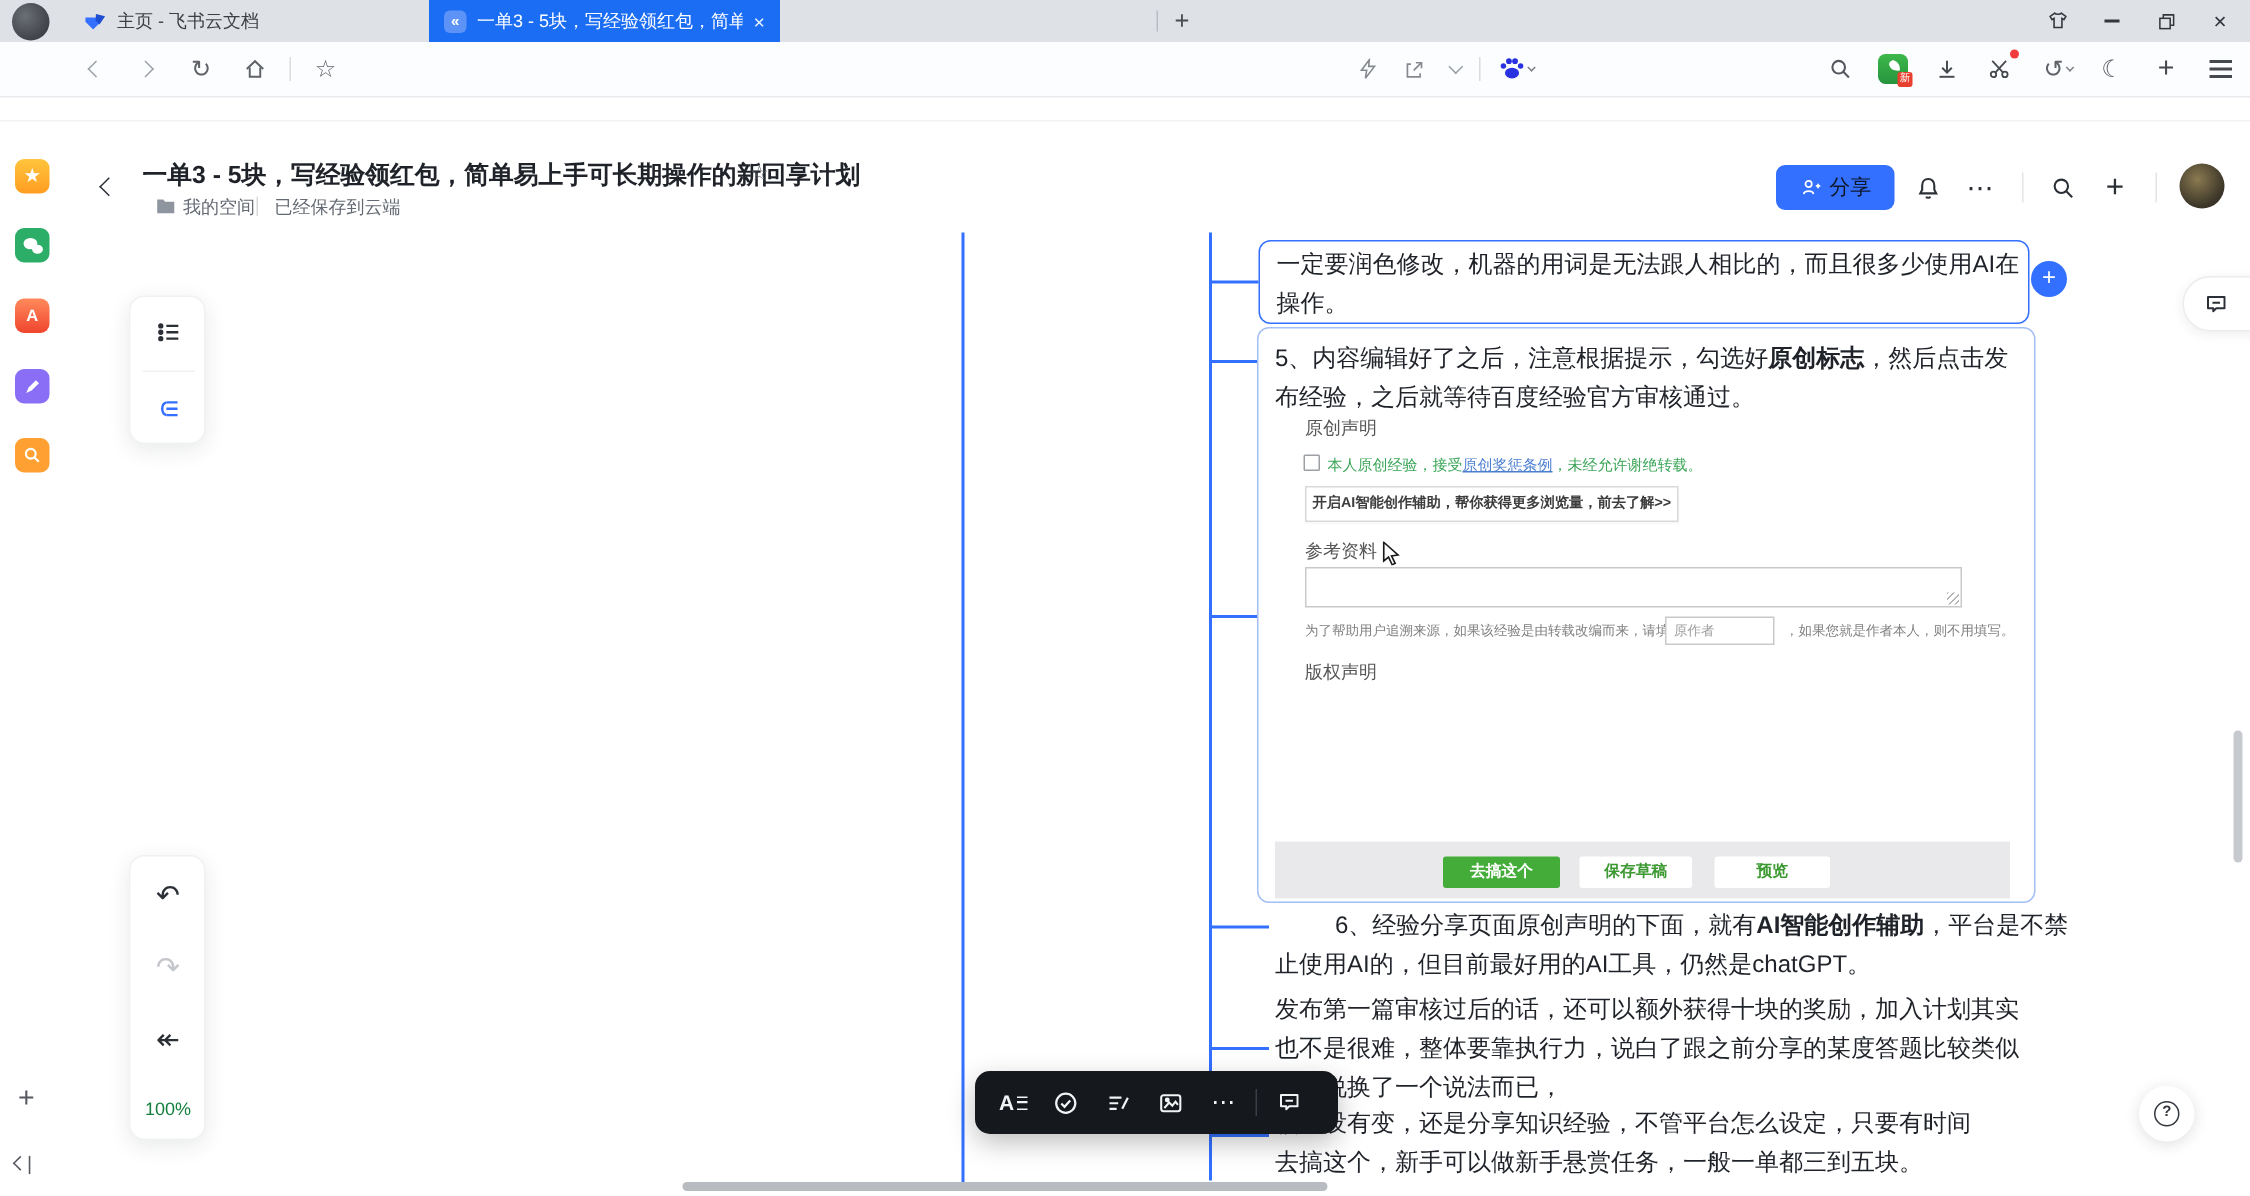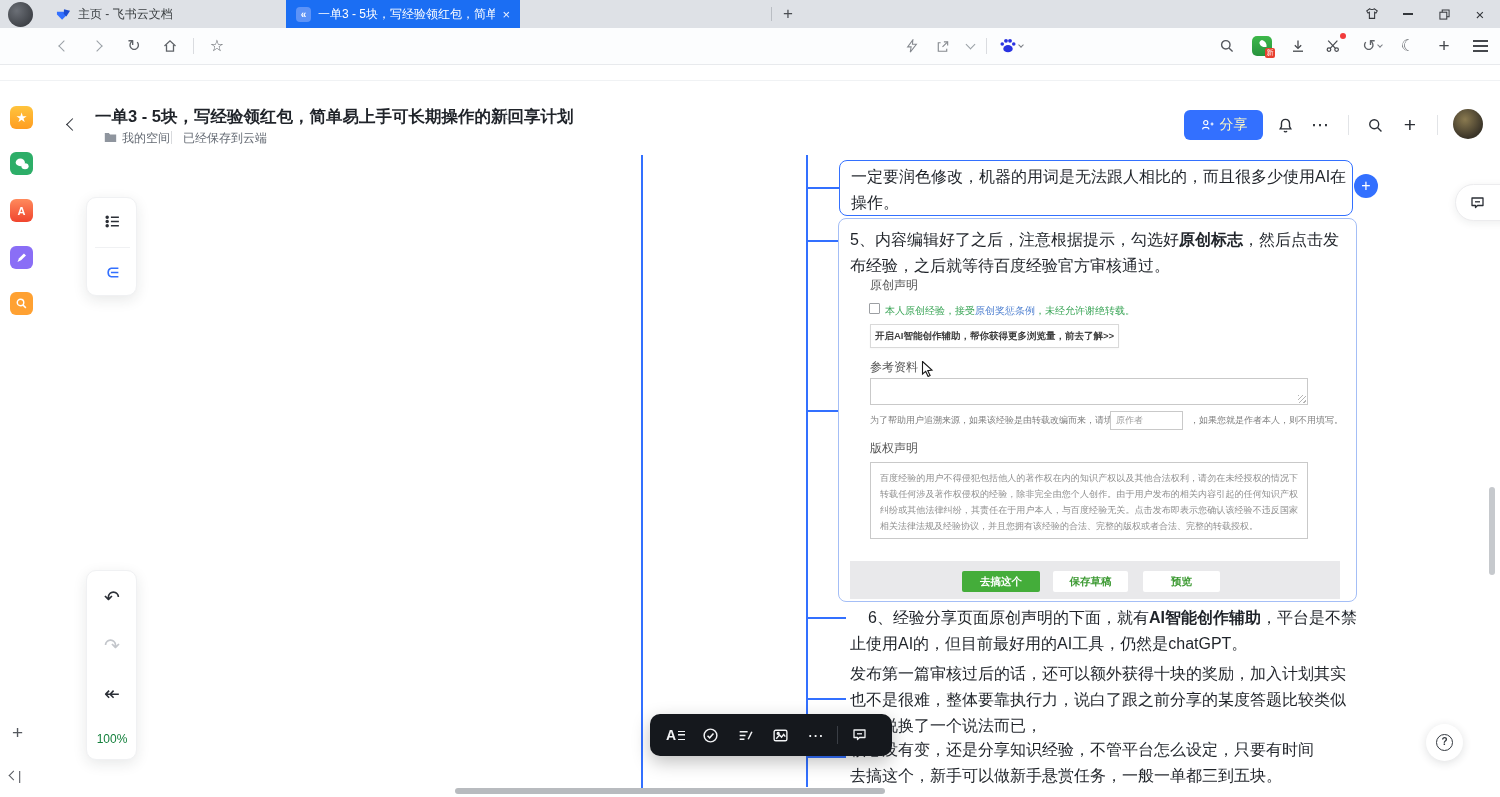--- a/index.html
+++ b/index.html
@@ -39,21 +39,21 @@
     color:#fff;font-size:7px;line-height:10px;text-align:center}
   .hamb{display:flex;flex-direction:column;gap:3.2px}
   .hamb i{display:block;width:15px;height:1.6px;background:#45484d}
   .hairline{position:absolute;left:0;top:80px;width:1500px;height:1px;background:#f0f2f4}
   
   .doc-title{position:absolute;left:95px;top:106px;font-size:16.5px;font-weight:600;color:#1f2329;white-space:nowrap}
   .doc-star{position:absolute;left:500px;top:108px;font-size:14px;color:#646a73;font-family:"DejaVu Sans",sans-serif}
   .crumb{position:absolute;top:130px;font-size:12px;color:#646a73;white-space:nowrap}
   .crumb-sep{position:absolute;left:171px;top:131px;width:1px;height:13px;background:#d8dadd}
   .share-btn{position:absolute;left:1184px;top:110px;width:79px;height:30px;border-radius:6px;background:#3370ff;
-    display:flex;align-items:center;justify-content:center;gap:5px;color:#fef9c3;font-size:14px}
+    display:flex;align-items:center;justify-content:center;gap:5px;color:#0f172a;font-size:14px}
   .hd-ic{position:absolute;width:28px;height:28px;display:flex;align-items:center;justify-content:center;color:#2b2f36}
   .hd-sep{position:absolute;width:1px;height:20px;background:#e2e4e7;top:115px}
   .avatar{position:absolute;left:1453px;top:109px;width:30px;height:30px;border-radius:50%;
     background:radial-gradient(circle at 40% 35%,#8a7a50,#3a3428 70%)}
   
   .edge-ic{position:absolute;left:10px;width:23px;height:23px;border-radius:6px;display:flex;align-items:center;justify-content:center;color:#fff}
   
   .card{position:absolute;background:#fff;border:1px solid #f0f1f3;border-radius:10px;box-shadow:0 4px 14px rgba(31,35,41,.10)}
   .card-btn{position:absolute;left:7px;width:36px;height:36px;display:flex;align-items:center;justify-content:center;border-radius:8px}
   .gl{font-family:"DejaVu Sans","Liberation Sans",sans-serif}
@@ -64,21 +64,21 @@
   .b{font-weight:700}
   .selbox{position:absolute;left:839px;top:160px;width:514px;height:56px;border:1.6px solid #3370ff;border-radius:8px;background:transparent}
   .blockbox{position:absolute;left:838px;top:218px;width:519px;height:384px;border:1px solid #a4bef6;border-radius:8px;background:transparent}
   .pluscircle{position:absolute;left:1354px;top:174px;width:24px;height:24px;border-radius:50%;background:#3370ff;
     color:#fff;font-size:16px;line-height:23px;text-align:center}
   .cmt-pill{position:absolute;left:1455px;top:184px;width:57px;height:37px;background:#fff;border:1px solid #ececee;
     border-radius:18.5px 0 0 18.5px;box-shadow:0 2px 8px rgba(31,35,41,.08);display:flex;align-items:center;padding-left:13px;color:#2b2f36}
   
   .em-h{position:absolute;font-size:12px;color:#565656;white-space:nowrap}
   .em-green{font-size:10px;color:#3aa557}
-  .em-link{font-size:10px;color:#4d7fd0;}
+  .em-link{font-size:10px;color:#4d7fd0;text-decoration:underline}
   .em-cb{position:absolute;left:869px;top:303px;width:11px;height:11px;border:1px solid #9c9fa3;background:#fff;border-radius:1px}
   .ai-banner{position:absolute;left:870px;top:324px;width:249px;height:24px;border:1px solid #d9d9d9;background:#fff;
     font-size:9.5px;font-weight:700;color:#3d3d3d;line-height:22px;text-align:center;white-space:nowrap;box-shadow:0 1px 2px rgba(0,0,0,.04)}
   .em-textarea{position:absolute;left:870px;top:378px;width:438px;height:27px;border:1px solid #c9c9c9;background:#fff}
   .resize-corner{position:absolute;right:1px;bottom:1px;width:8px;height:8px;
     background:repeating-linear-gradient(135deg,#b5b5b5 0 1px,transparent 1px 3px)}
   .em-hint{position:absolute;font-size:9px;color:#808080;height:19px;line-height:19px;white-space:nowrap}
   .em-input{position:absolute;left:1110px;top:411px;width:73px;height:19px;border:1px solid #c9c9c9;background:#fff;
     font-size:9px;color:#9e9e9e;padding:0 5px;font-family:"Liberation Sans","DejaVu Sans",sans-serif}
   .em-copy{position:absolute;left:870px;top:462px;width:438px;height:77px;border:1px solid #c9c9c9;background:#fff;
@@ -385,27 +385,26 @@
         <path d="M1 .5 10.5 9 6.2 9.6 8.6 14.6 6.6 15.5 4.2 10.4 1 13Z" fill="#fff" stroke="#1a1a1a" stroke-width="1.1"></path>
       </svg>
   </span>
   <div class="em-textarea">
     <span class="resize-corner"></span>
   </div>
   <div class="em-hint" style="left:870px;top:411px">为了帮助用户追溯来源，如果该经验是由转载改编而来，请填写</div>
   <input class="em-input" value="原作者" style="">
   <div class="em-hint" style="left:1190px;top:411px">，如果您就是作者本人，则不用填写。</div>
   <div class="em-h" style="left:870px;top:440px">版权声明</div>
-  <div class="em-copy">百度经验的用户不得侵犯包括他人的著作权在内的知识产权以及其他合法权利，请勿在未经授权的情况下转载任何涉及著作权侵权的经验，除非完全由您个人创作。由于用户发布的相关内容引起的任何知识产权纠纷或其他法律纠纷，其责任在于用户本人，与百度经验无关。点击发布即表示您确认该经验不违反国家相关法律法规及经验协议，并且您拥有该经验的合法、完整的版权或者合法、完整的转载授权。</div>
   <div class="em-footer"></div>
   <div class="em-btn green" style="left:962px;width:78px">去搞这个</div>
   <div class="em-btn white" style="left:1053px;width:75px">保存草稿</div>
   <div class="em-btn white" style="left:1143px;width:77px">预览</div>
 
-  <div class="line" style="left:868px;top:605px">
+  <div class="line" style="left:890px;top:605px">
     <span>6、经验分享页面原创声明的下面，就有</span><span class="b">AI智能创作辅助</span><span>，平台是不禁</span>
   </div>
   <div class="line" style="left:850px;top:631px">止使用AI的，但目前最好用的AI工具，仍然是chatGPT。</div>
 
   <div class="line" style="left:850px;top:687px">也不是很难，整体要靠执行力，说白了跟之前分享的某度答题比较类似</div>
   <div class="line" style="left:850px;top:661px">发布第一篇审核过后的话，还可以额外获得十块的奖励，加入计划其实</div>
   <div class="line" style="left:850px;top:713px">只是说换了一个说法而已，</div>
 
   <div class="line" style="left:850px;top:737px">核心没有变，还是分享知识经验，不管平台怎么设定，只要有时间</div>
   <div class="line" style="left:850px;top:763px">去搞这个，新手可以做新手悬赏任务，一般一单都三到五块。</div>

